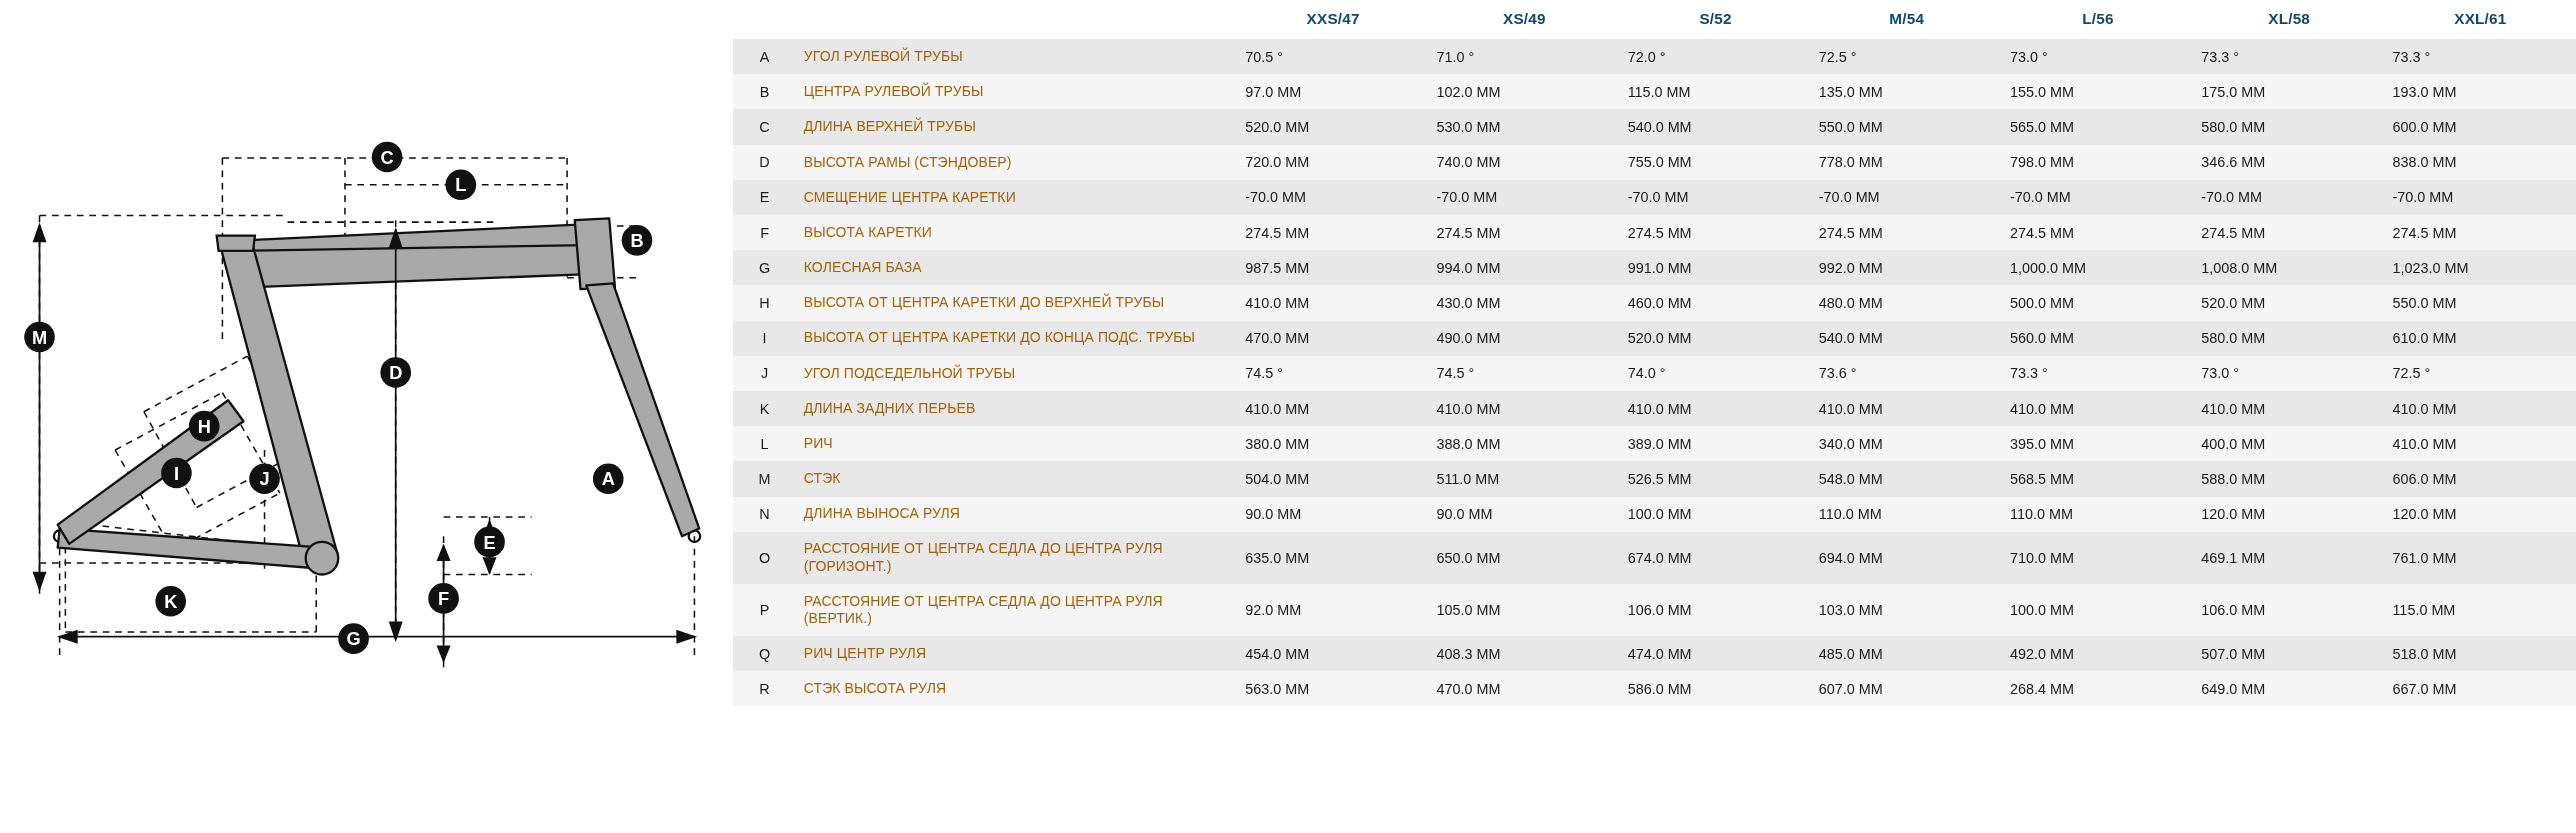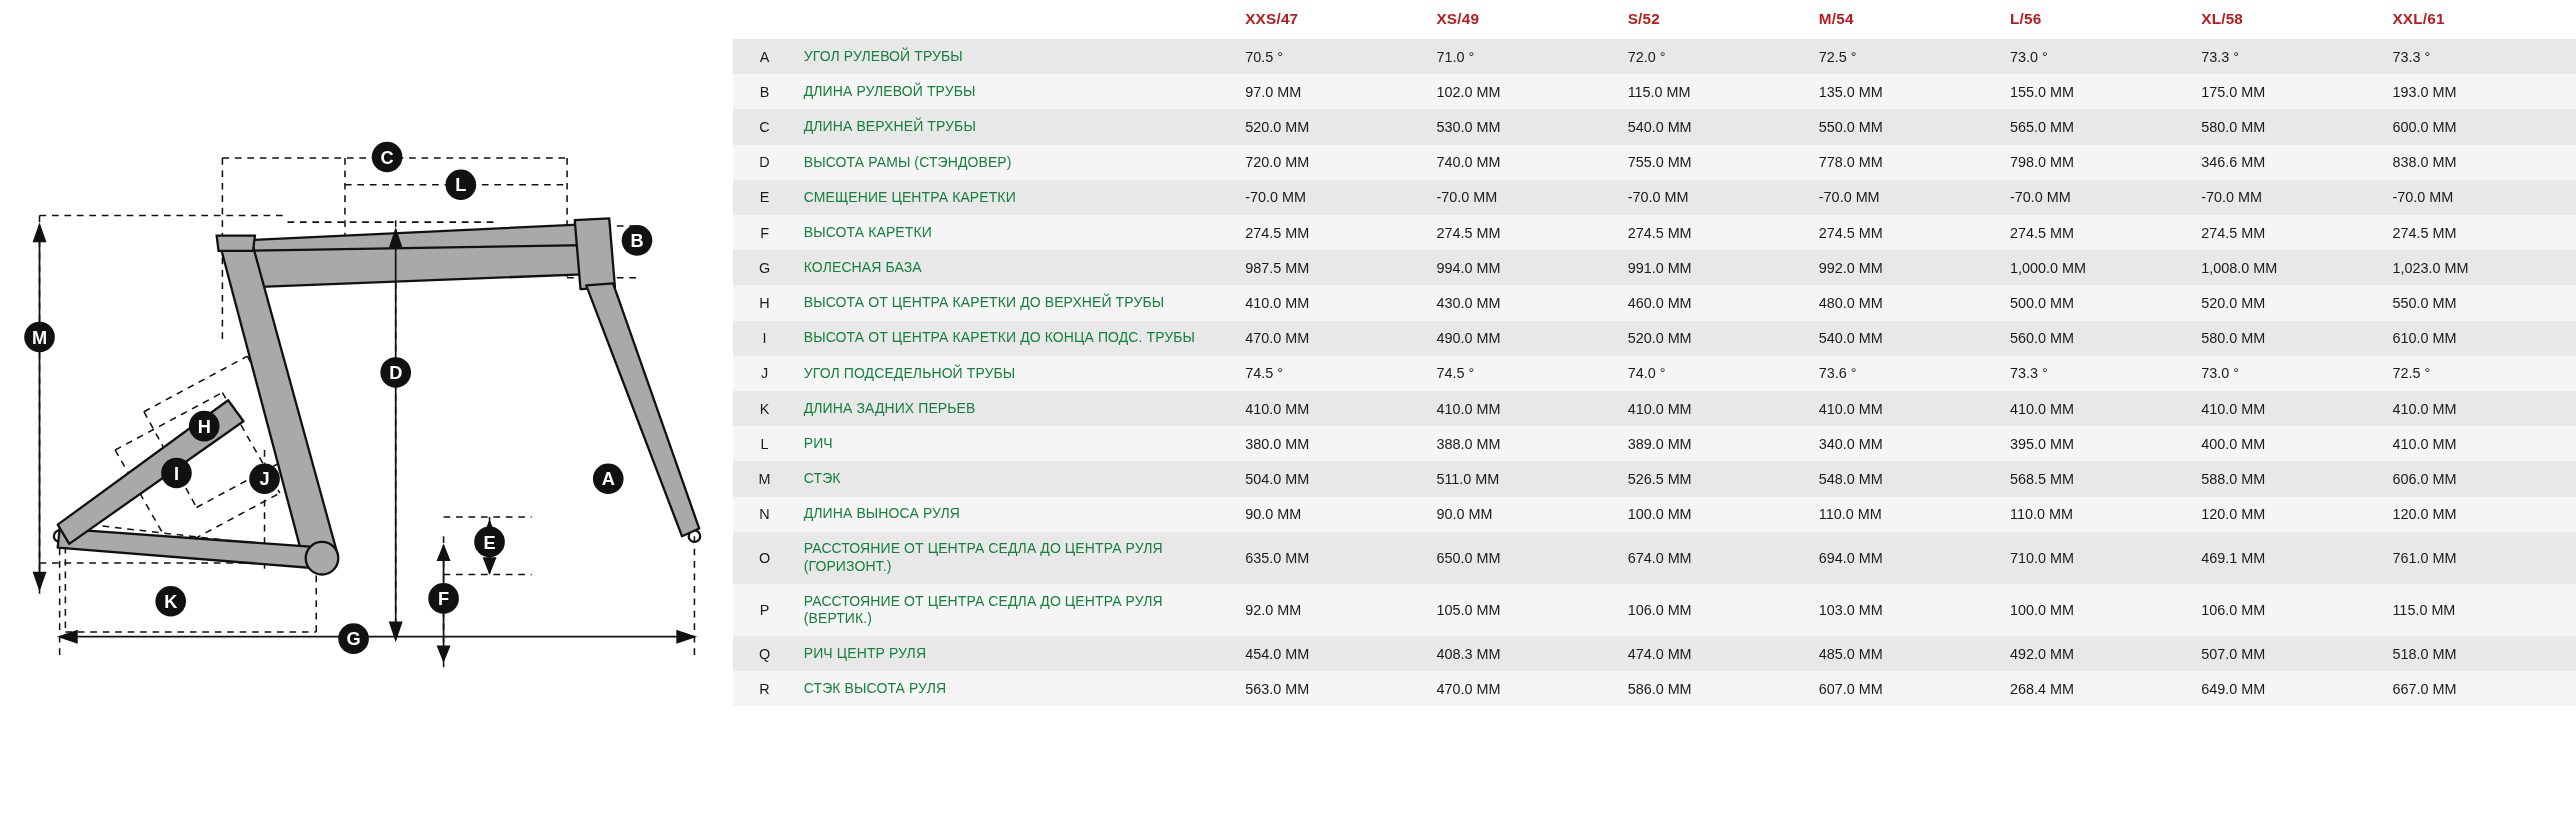--- a/index.html
+++ b/index.html
@@ -50,22 +50,22 @@
     color: #1a1a1a;
   }
   table.geom col.c-letter { width: 63px; }
   table.geom col.c-label  { width: 441px; }
   table.geom col.c-size   { width: 191px; }
 
   table.geom thead th {
     background: #ffffff;
     font-weight: bold;
     font-size: 15.3px;
-    color: #b91c1c;
-    text-align: left;
+    color: #0c4a6e;
+    text-align: center;
     padding: 9.6px 7.7px 11.5px 7.7px;
     vertical-align: bottom;
     letter-spacing: 0.2px;
   }
   table.geom thead th.c-letter,
   table.geom thead th.c-label { background: #ffffff; }
 
   table.geom tbody td {
     padding: 8.6px 7.7px;
     vertical-align: middle;
@@ -76,21 +76,21 @@
   table.geom tbody tr.even td { background: #f5f5f5; }
 
   td.letter {
     text-align: center;
     font-size: 14.4px;
     color: #1a1a1a;
   }
   td.label {
     font-size: 14px;
     letter-spacing: 0.1px;
-    color: #15803d;
+    color: #a16207;
   }
   td.val {
     font-size: 14.4px;
     color: #1a1a1a;
     white-space: nowrap;
   }
 
   
   .badge-text {
     font-family: "Liberation Sans", sans-serif;
@@ -288,21 +288,21 @@
           <td class="val">70.5 °</td>
           <td class="val">71.0 °</td>
           <td class="val">72.0 °</td>
           <td class="val">72.5 °</td>
           <td class="val">73.0 °</td>
           <td class="val">73.3 °</td>
           <td class="val">73.3 °</td>
         </tr>
         <tr class="even">
           <td class="letter">B</td>
-          <td class="label">ДЛИНА РУЛЕВОЙ ТРУБЫ</td>
+          <td class="label">ЦЕНТРА РУЛЕВОЙ ТРУБЫ</td>
           <td class="val">97.0 ММ</td>
           <td class="val">102.0 ММ</td>
           <td class="val">115.0 ММ</td>
           <td class="val">135.0 ММ</td>
           <td class="val">155.0 ММ</td>
           <td class="val">175.0 ММ</td>
           <td class="val">193.0 ММ</td>
         </tr>
         <tr class="odd">
           <td class="letter">C</td>

